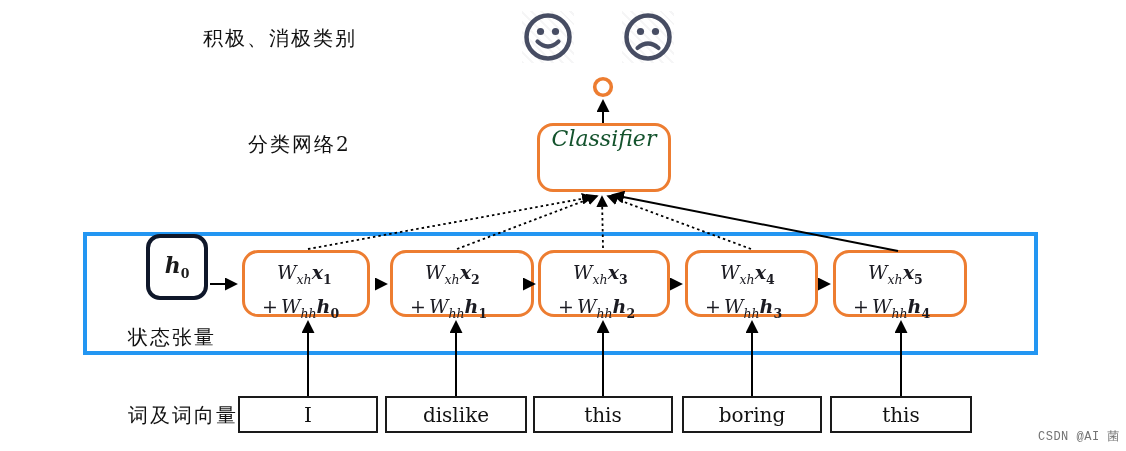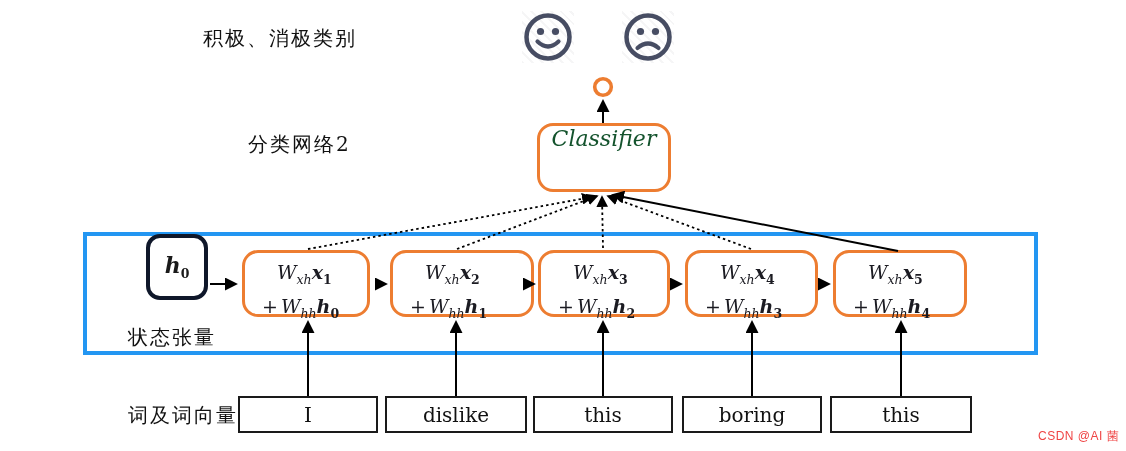--- a/index.html
+++ b/index.html
@@ -101,22 +101,22 @@
     position: absolute; left: 0; top: 0;
     width: 1126px; height: 451px;
     z-index: 10; pointer-events: none;
   }
   .ln       { stroke: #000; stroke-width: 2; fill: none; }
   .ln-dot   { stroke: #000; stroke-width: 1.8; fill: none; stroke-dasharray: 2.5 3; }
 
   
   .watermark {
     left: 1038px; top: 428px;
-    font-family: Liberation Sans, sans-serif;
-    font-size: 12px; color: #ef4444; letter-spacing: 0.5px;
+    font-family: Liberation Mono, monospace;
+    font-size: 12px; color: #737373; letter-spacing: 0.5px;
   }
 </style>
 </head>
 <body>
 
 <div id="canvas">
 
   <div class="abs cn-label lbl-categories">积极、消极类别</div>
   <div class="abs cn-label lbl-network">分类网络2</div>
   <div class="abs cn-label lbl-state">状态张量</div>

